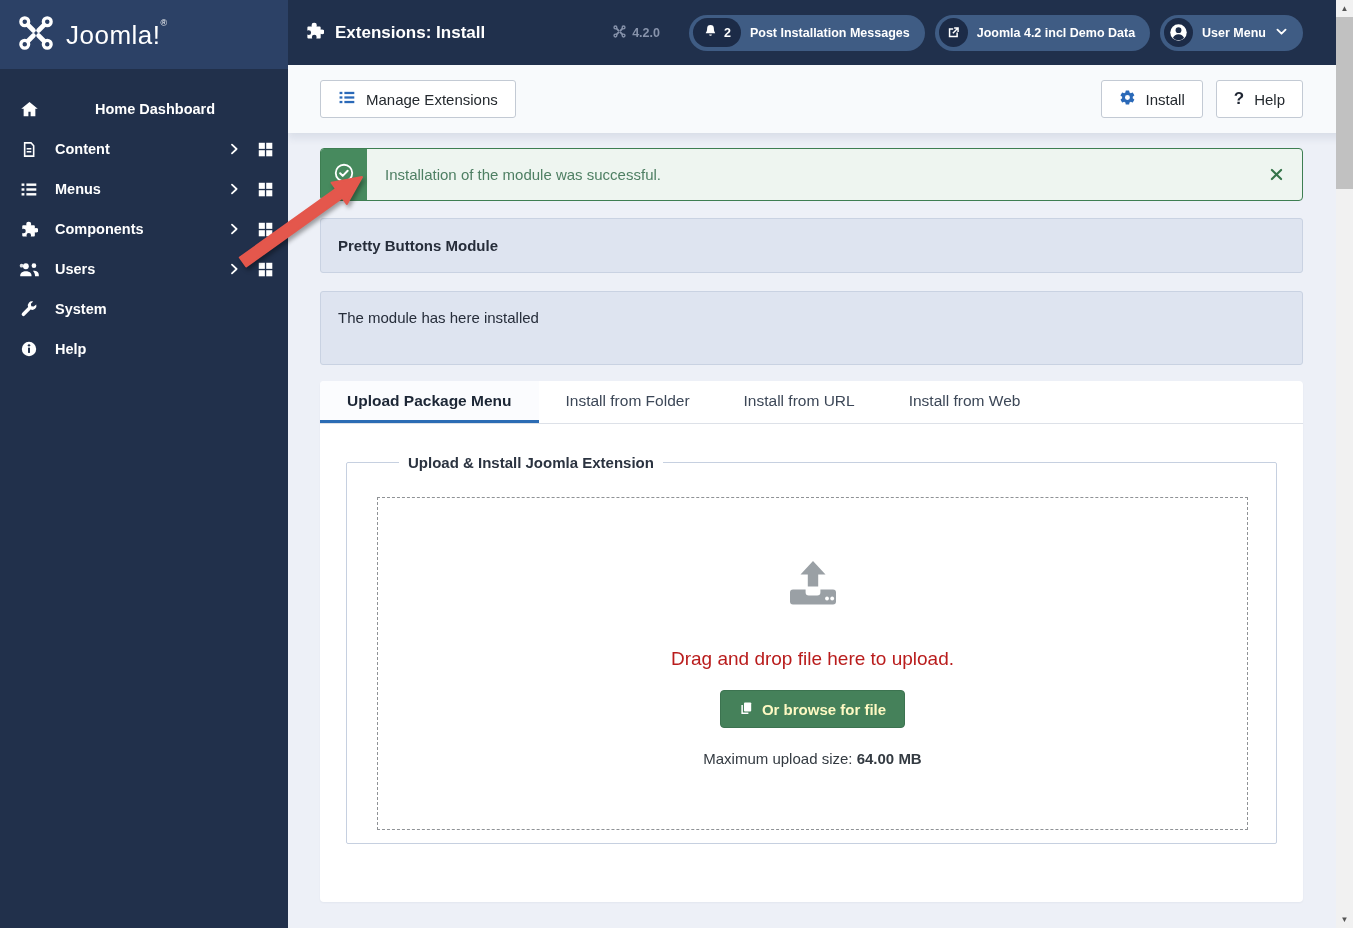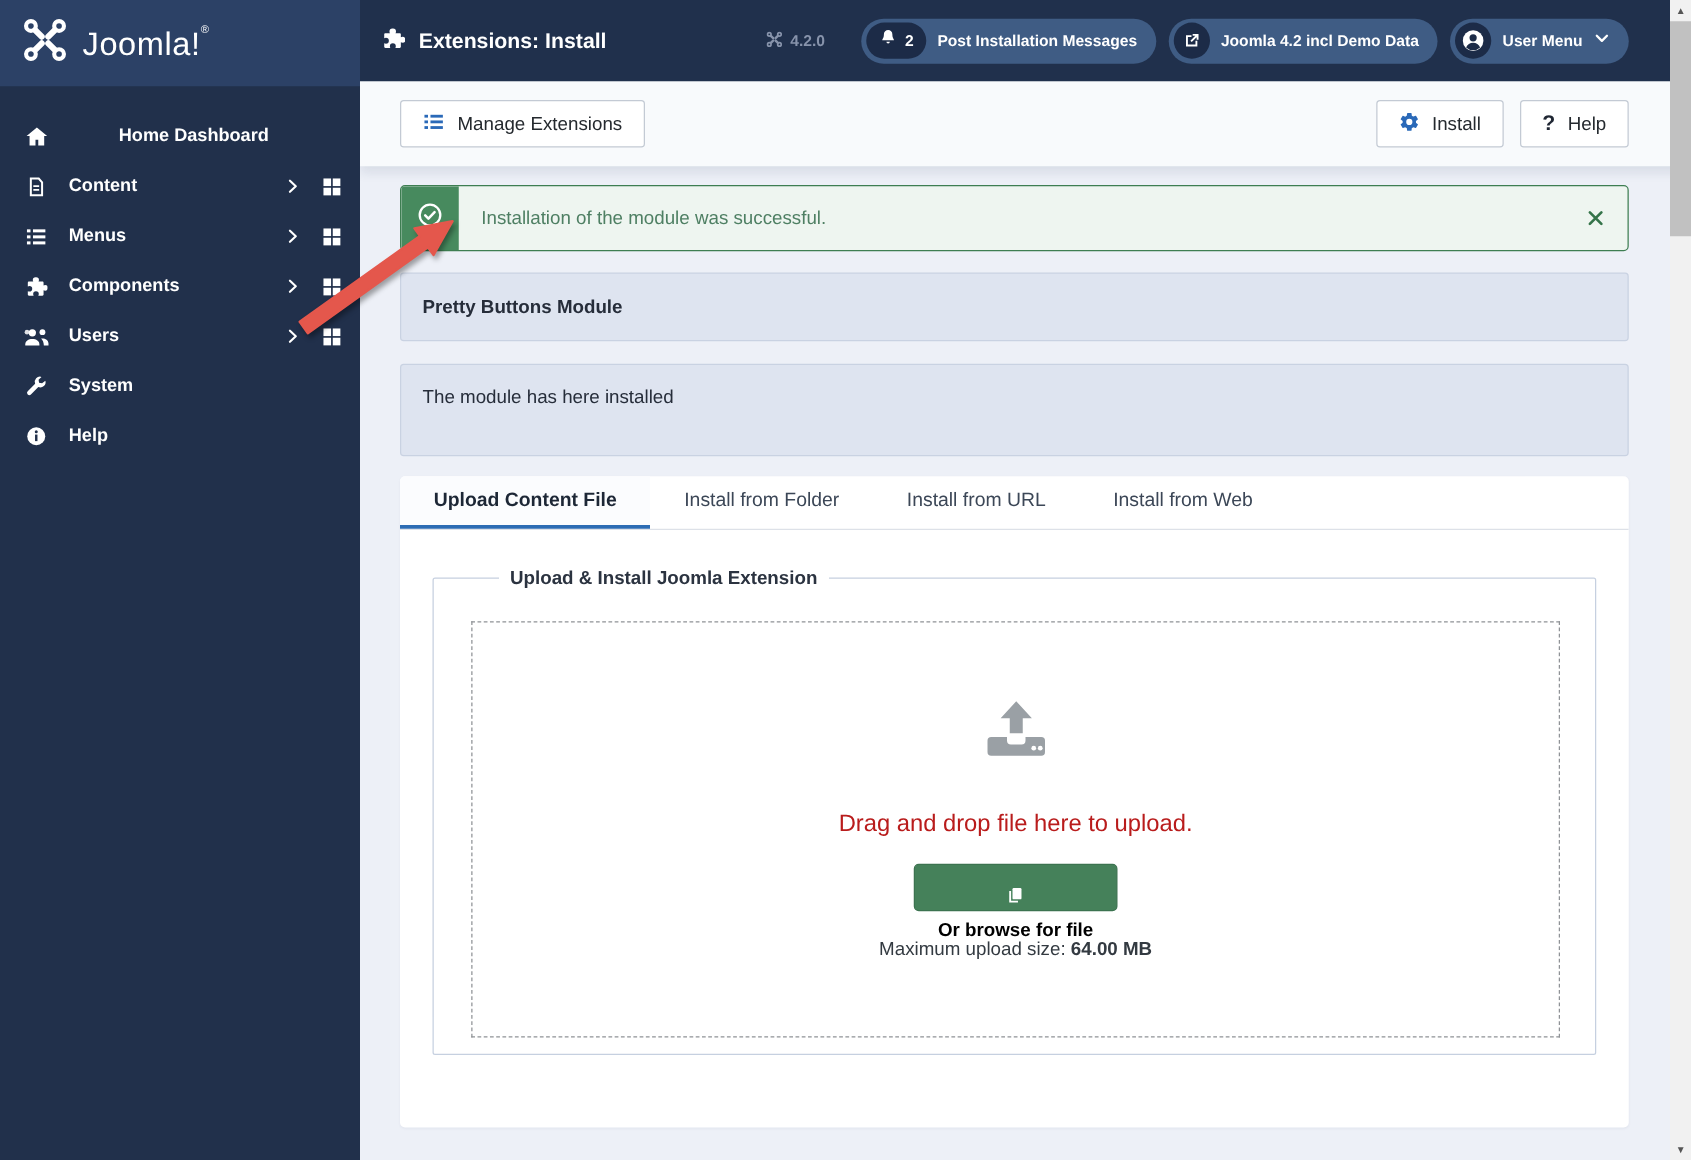--- a/index.html
+++ b/index.html
@@ -49,21 +49,21 @@
 
   .tab-card { margin-top:16px; background:#fff; border-radius:4px; height:521px; overflow:hidden; box-shadow:0 1px 2px rgba(40,60,100,.05); }
   .tabbar { display:flex; border-bottom:1px solid #dde1e8; height:43px; }
   .tab { display:flex; align-items:center; padding:0 27px; font-size:15.5px; color:#3c4757; cursor:pointer; border-bottom:3px solid transparent; }
   .tab.active { font-weight:700; color:#1d2736; border-bottom-color:#2c6cb4; background:#fbfcfe; }
 
   fieldset.upload-fieldset { margin:30px 26px 0; border:1px solid #c6d0e0; border-radius:2px; padding:0 28px 13px 30px; }
   legend.upload-legend { font-size:15px; font-weight:700; color:#2b3340; padding:0 9px; margin-left:22px; }
   .dropzone { margin-top:26px; height:333px; border:1px dashed #8f9296; display:flex; flex-direction:column; align-items:center; padding-top:62px; background:#fff; }
   .drag-text { margin-top:36px; font-size:19px; color:#b91c1c; }
-  .browse-btn { margin-top:20px; display:inline-flex; align-items:center; gap:8px; background:#45815a; color:#000000; border:1px solid #3c7350; border-radius:4px; height:38px; padding:16px 18px; font-size:15px; font-weight:700; cursor:pointer; font-family:inherit;flex-direction:column; }
+  .browse-btn { margin-top:20px; display:inline-flex; align-items:center; gap:8px; background:#45815a; color:#fef9c3; border:1px solid #3c7350; border-radius:4px; height:38px; padding:16px 18px; font-size:15px; font-weight:700; cursor:pointer; font-family:inherit; }
   .max-size { margin-top:22px; font-size:15px; color:#333a41; }
   .max-size b { font-weight:700; }
 
   
   .arrow-overlay { position:absolute; left:200px; top:150px; width:240px; height:160px; z-index:6; pointer-events:none; }
   .arrow-overlay svg { filter:drop-shadow(2px 3px 2px rgba(0,0,0,.35)); }
 
   
   .scrollbar { position:absolute; right:0; top:0; width:17px; height:928px; background:#f1f1f1; z-index:9; }
   .sb-arrow { position:absolute; left:0; width:17px; height:17px; display:flex; align-items:center; justify-content:center; font-size:8px; color:#555; cursor:pointer; }
@@ -348,21 +348,21 @@
           </svg>
       </button>
     </div>
 
     <div class="panel panel-title">Pretty Buttons Module</div>
 
     <div class="panel panel-body">The module has here installed</div>
 
     <div class="tab-card">
       <div class="tabbar">
-        <div class="tab active">Upload Content File</div>
+        <div class="tab active">Upload Package Menu</div>
         <div class="tab">Install from Folder</div>
         <div class="tab">Install from URL</div>
         <div class="tab">Install from Web</div>
       </div>
 
       <fieldset class="upload-fieldset">
         <legend class="upload-legend">Upload &amp; Install Joomla Extension</legend>
         <div class="dropzone">
           <span>
             <svg width="54" height="48" viewBox="0 0 54 48" fill="#9aa0a5">

